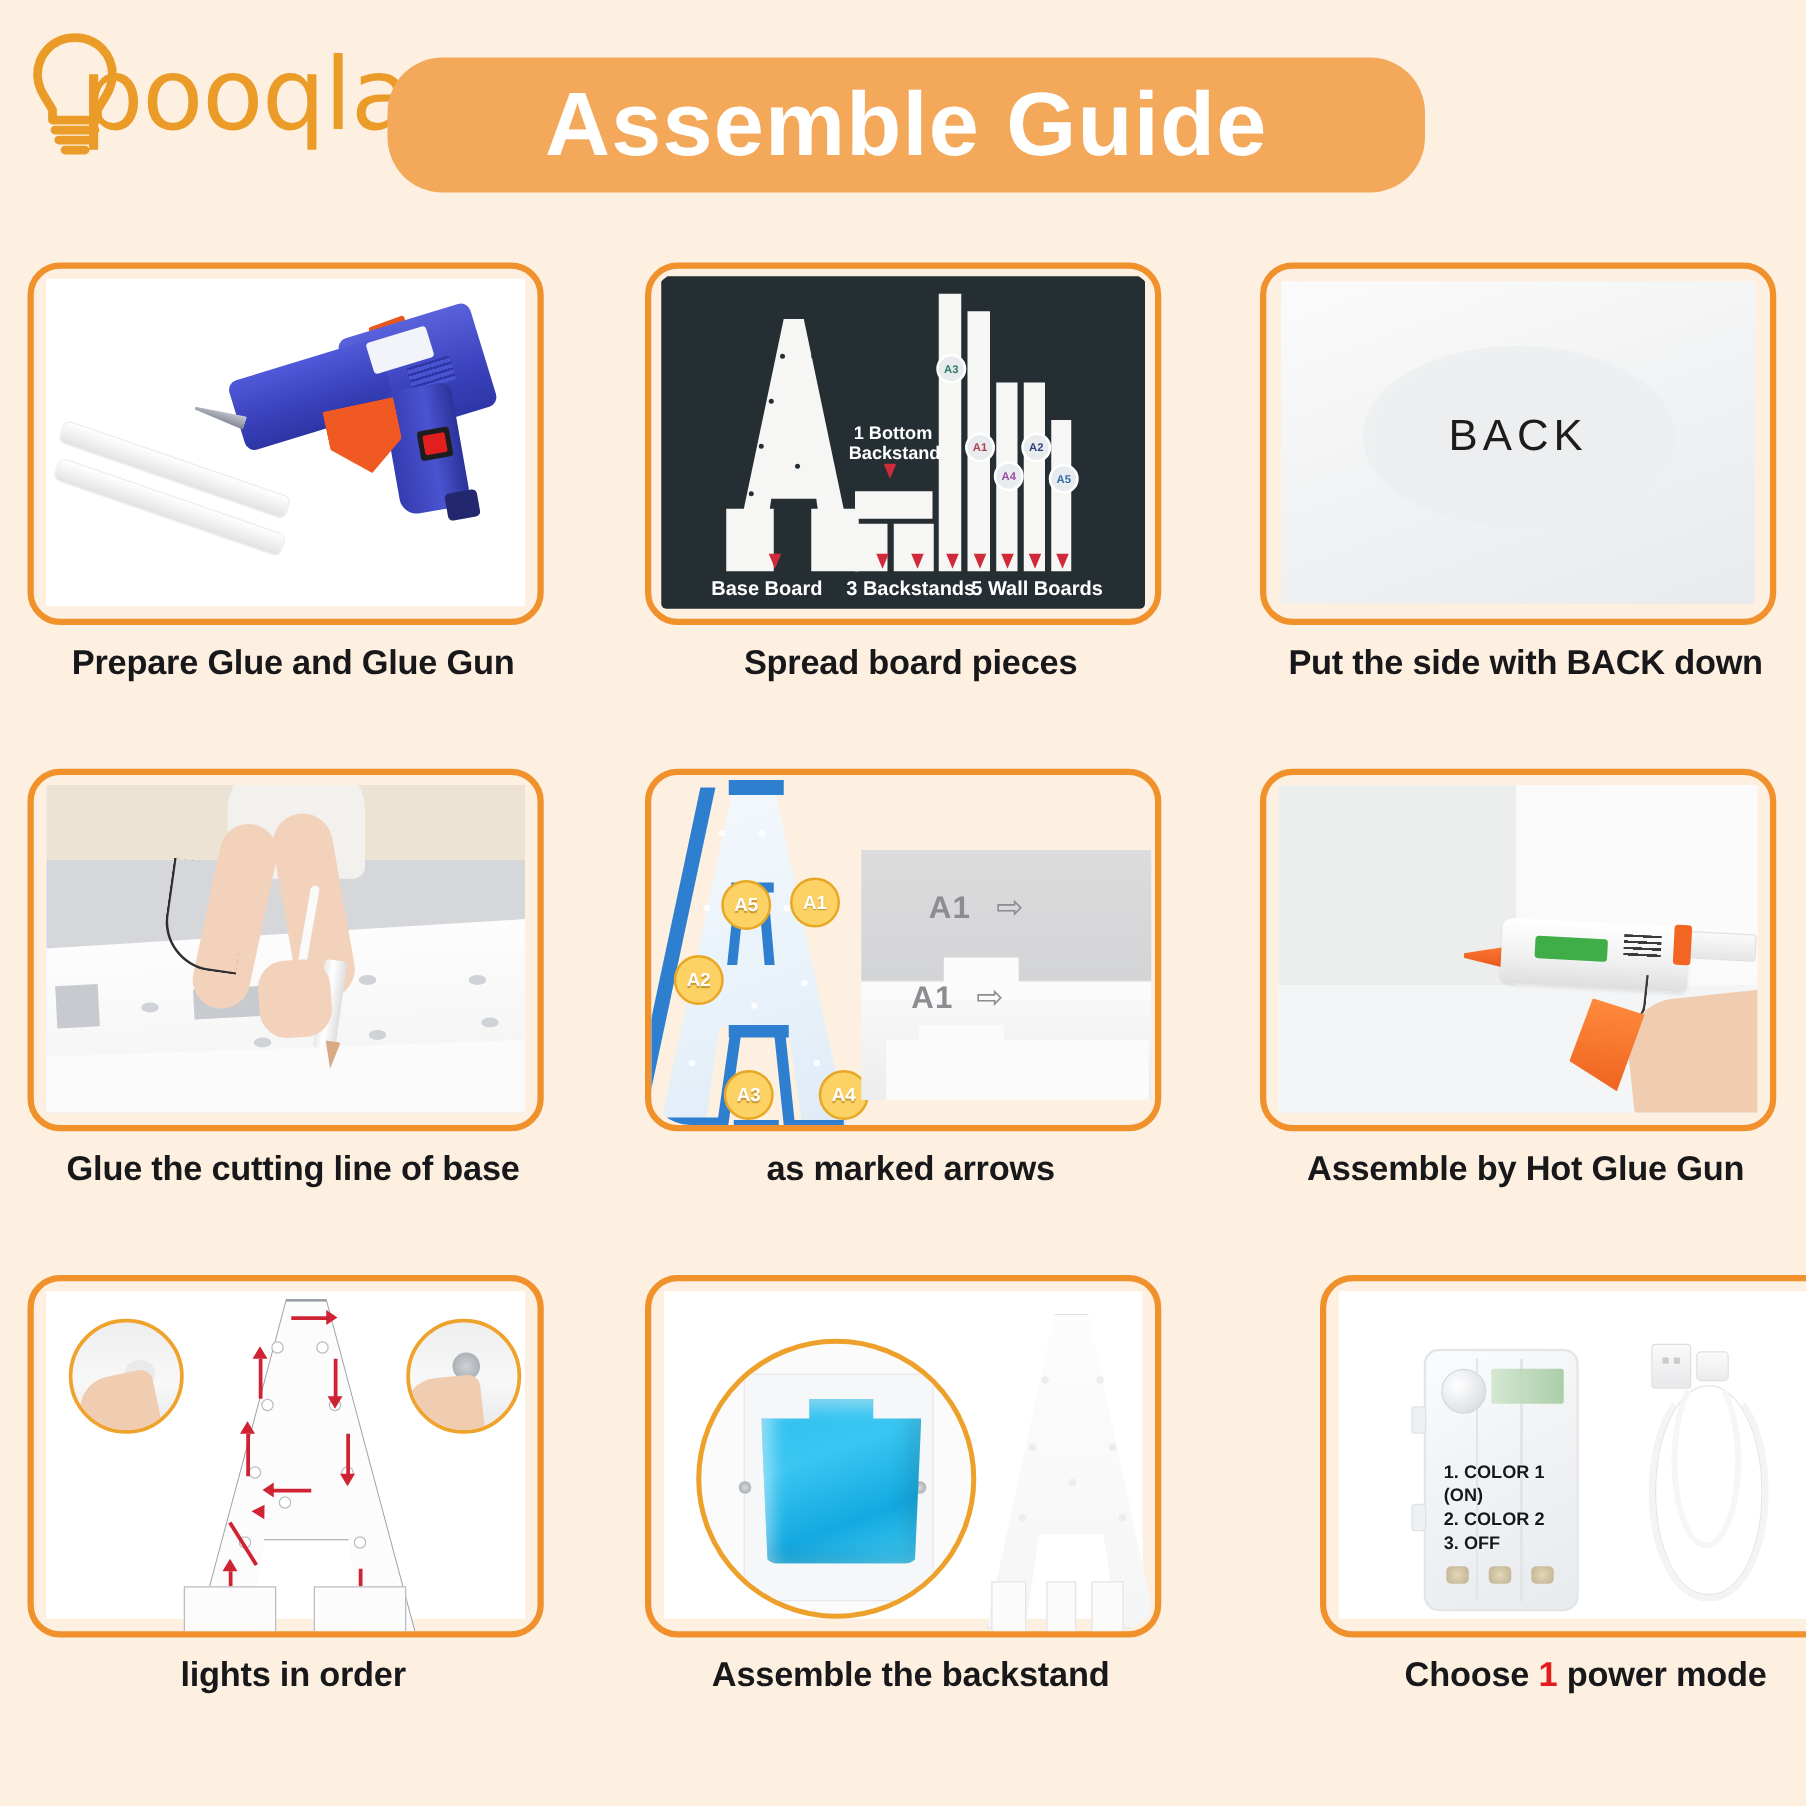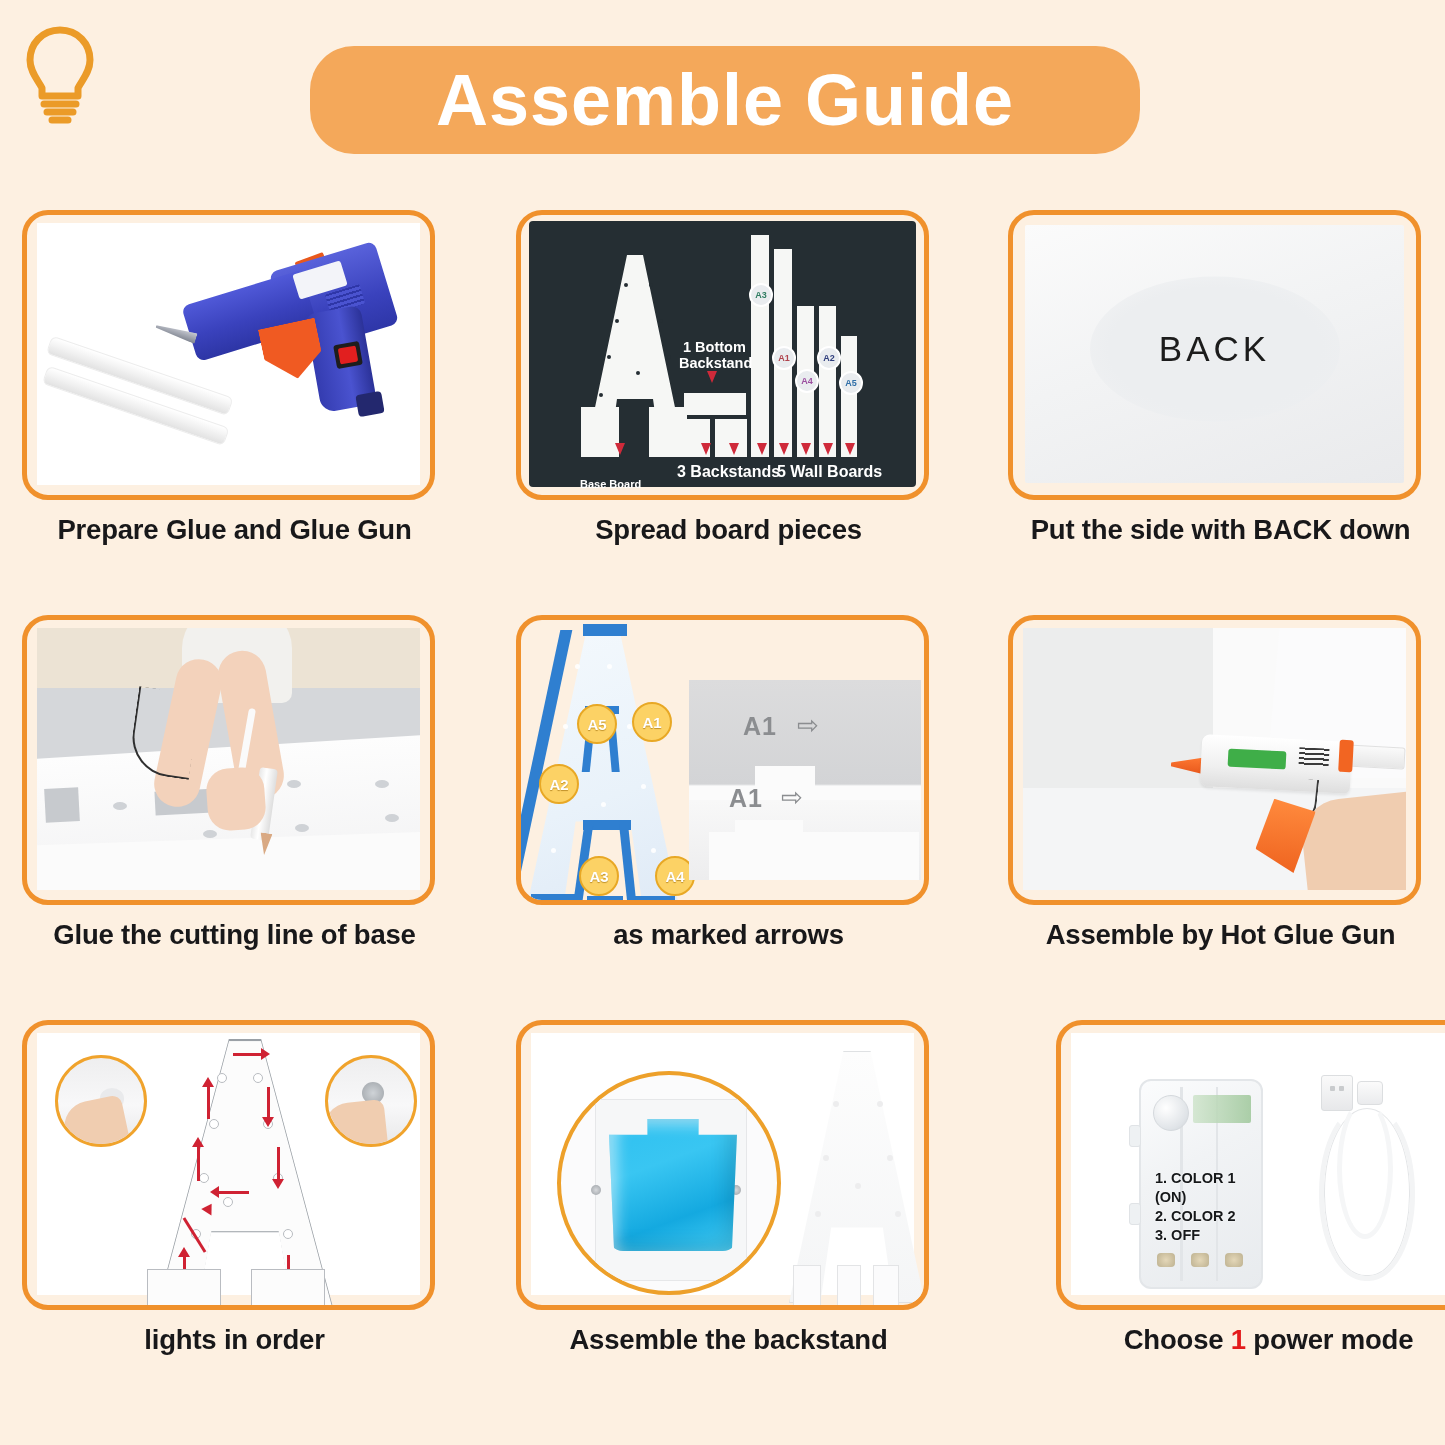--- a/index.html
+++ b/index.html
@@ -90,21 +90,21 @@
     border: 5px solid #f0912c;
     border-radius: 26px;
     background: #fdf0e1;
     overflow: hidden;
     box-sizing: border-box;
   }
   .panel-inner {
     position: absolute;
     inset: 0;
     overflow: hidden;
-    border-radius: 21px;
+    border-radius: 31px;
   }
   .caption {
     width: 425px;
     margin-top: 13px;
     text-align: center;
     font-size: 27.5px;
     font-weight: bold;
     color: #18181a;
     line-height: 33px;
     letter-spacing: -0.2px;
@@ -490,20 +490,21 @@
 </head>
 <body>
 
 <div class="header">
 
   <div class="logo">
     <svg class="logo-mark" viewBox="0 0 76 110">
       <path d="M38 8 C20 8 8 22 8 38 C8 50 16 58 20 66 L20 74 L56 74 L56 66 C60 58 68 50 68 38 C68 22 56 8 38 8 Z" fill="none" stroke="#eb9b28" stroke-width="7" stroke-linejoin="round"></path>
       <path d="M22 82 L54 82 M25 90 L51 90 M30 98 L46 98" fill="none" stroke="#eb9b28" stroke-width="7" stroke-linecap="round"></path>
     </svg>
+    <span class="logo-text">pooqla</span>
   </div>
 
   <div class="title-banner">
     <span class="title-text">Assemble Guide</span>
   </div>
 </div>
 
 <div class="grid">
 
   <div class="cell" style="left:22px; top:0px;">
@@ -574,21 +575,21 @@
           <div class="p2-arrow" style="left:200px; top:222px;"></div>
           <div class="p2-arrow" style="left:228px; top:222px;"></div>
           <div class="p2-arrow" style="left:250px; top:222px;"></div>
           <div class="p2-arrow" style="left:272px; top:222px;"></div>
           <div class="p2-arrow" style="left:294px; top:222px;"></div>
           <div class="p2-arrow" style="left:316px; top:222px;"></div>
           <div class="p2-arrow" style="left:178px; top:150px;"></div>
 
           <div class="p2-text" style="left:154px; top:118px; font-size:14.5px;">1 Bottom</div>
           <div class="p2-text" style="left:150px; top:134px; font-size:14.5px;">Backstand</div>
-          <div class="p2-text" style="left:51px; top:242px; font-size:11px;margin-top:15px;">Base Board</div>
+          <div class="p2-text" style="left:40px; top:242px; font-size:16px;">Base Board</div>
           <div class="p2-text" style="left:148px; top:242px; font-size:16px;">3 Backstands</div>
           <div class="p2-text" style="left:248px; top:242px; font-size:16px;">5 Wall Boards</div>
         </div>
       </div>
     </div>
     <div class="caption">
       <div>Spread board pieces</div>
     </div>
   </div>
 

